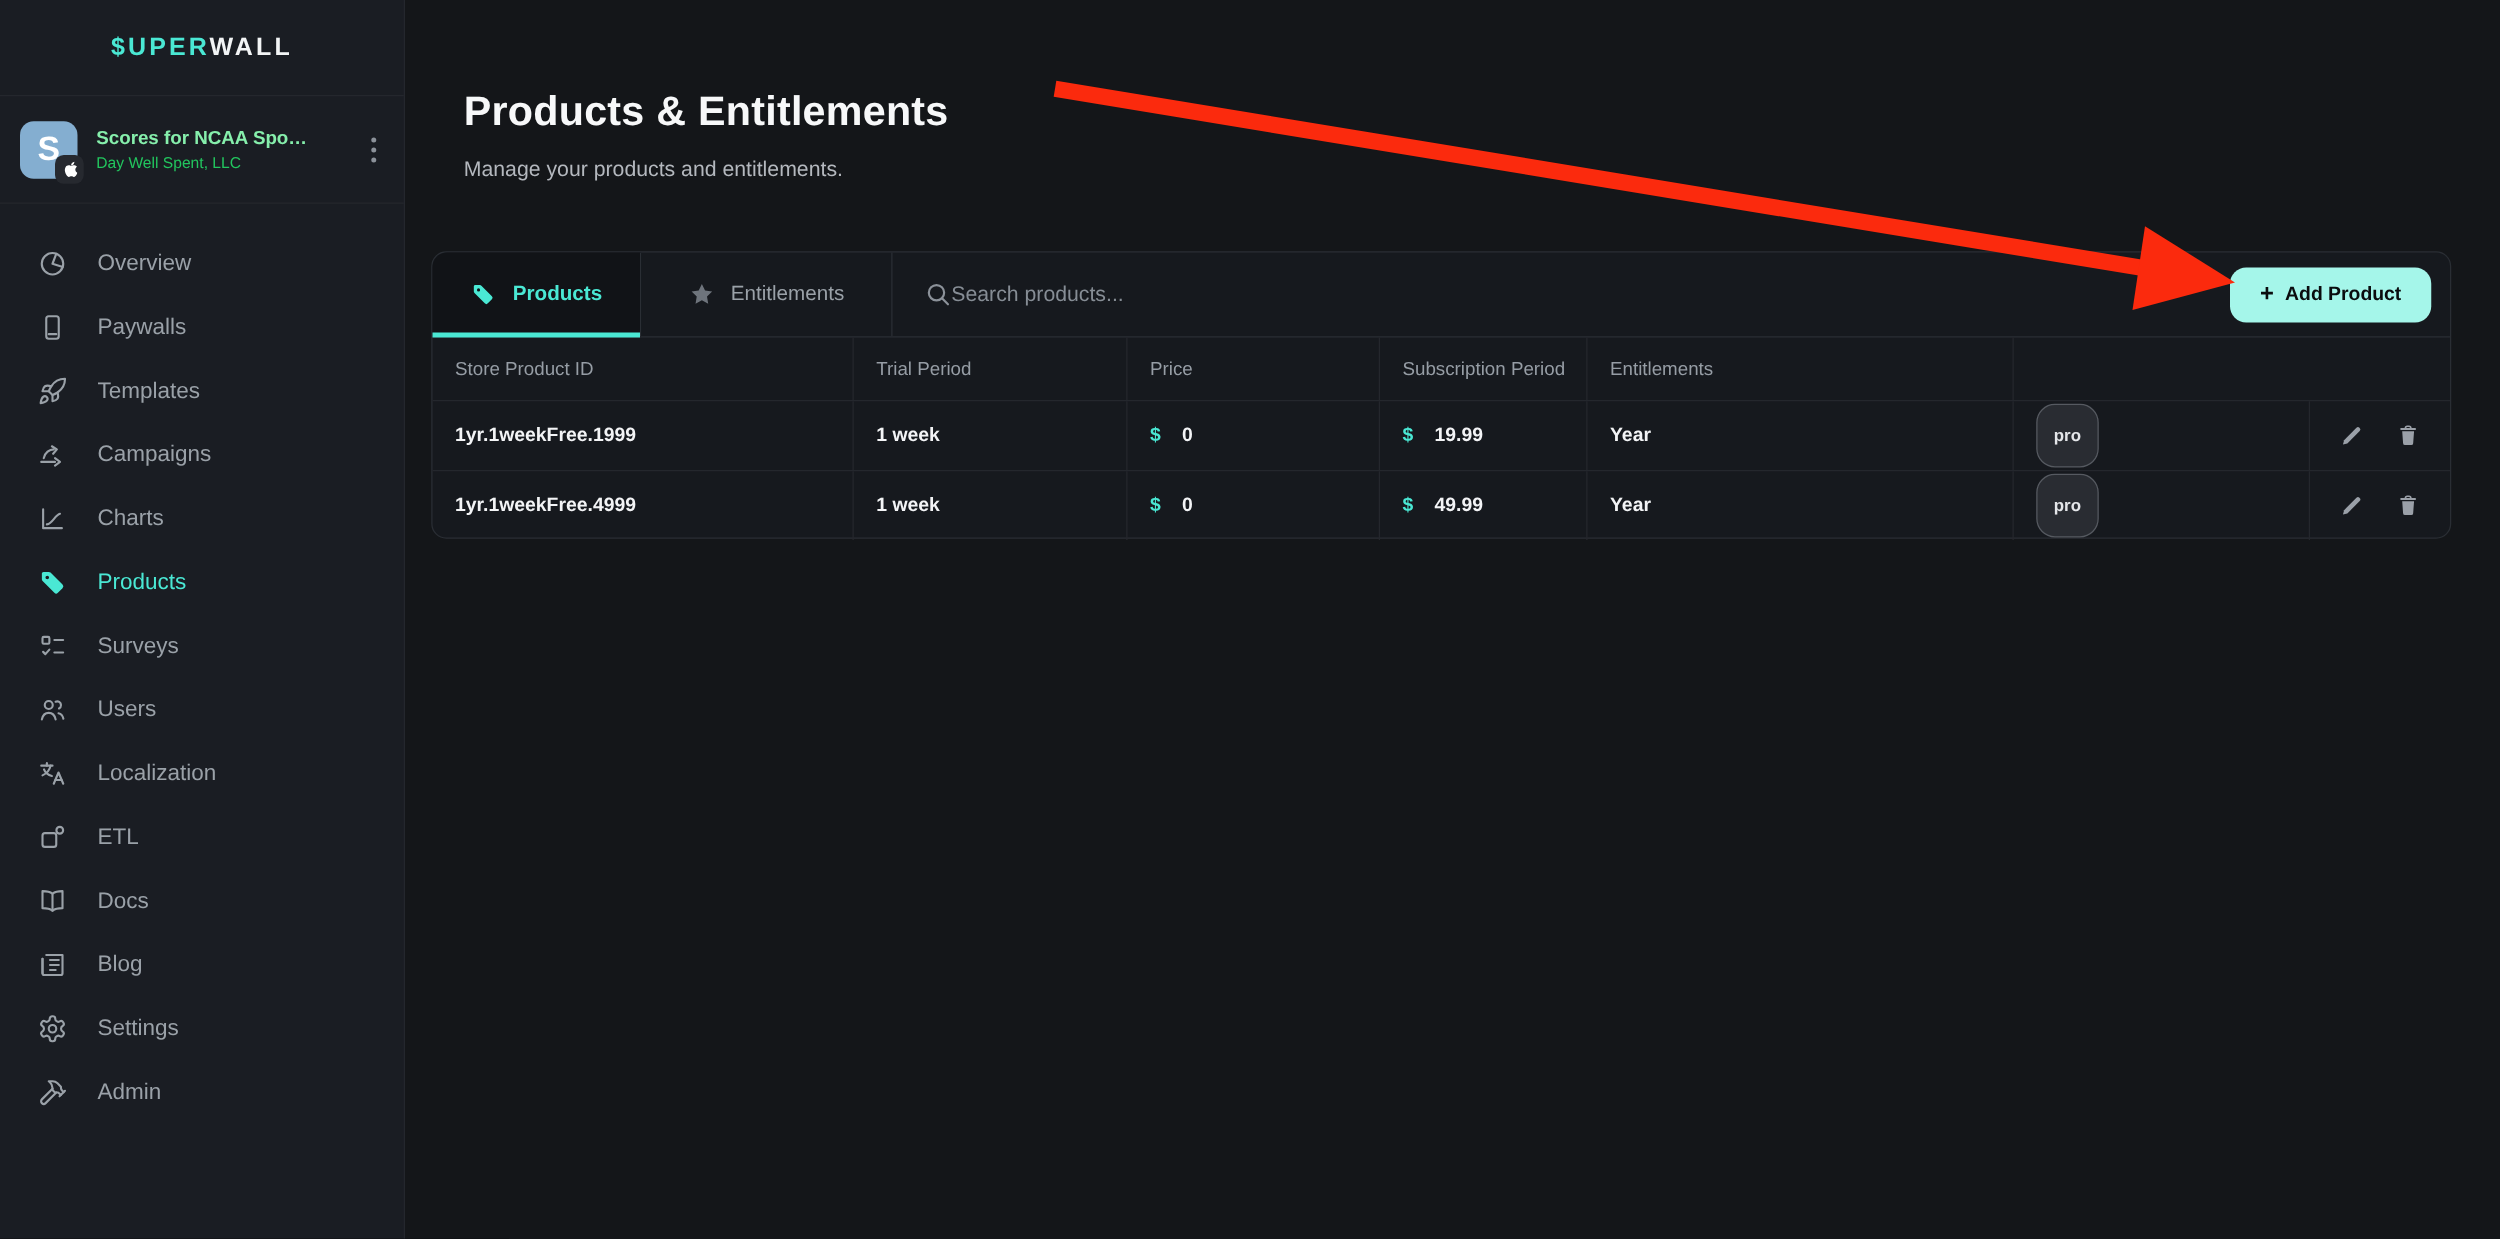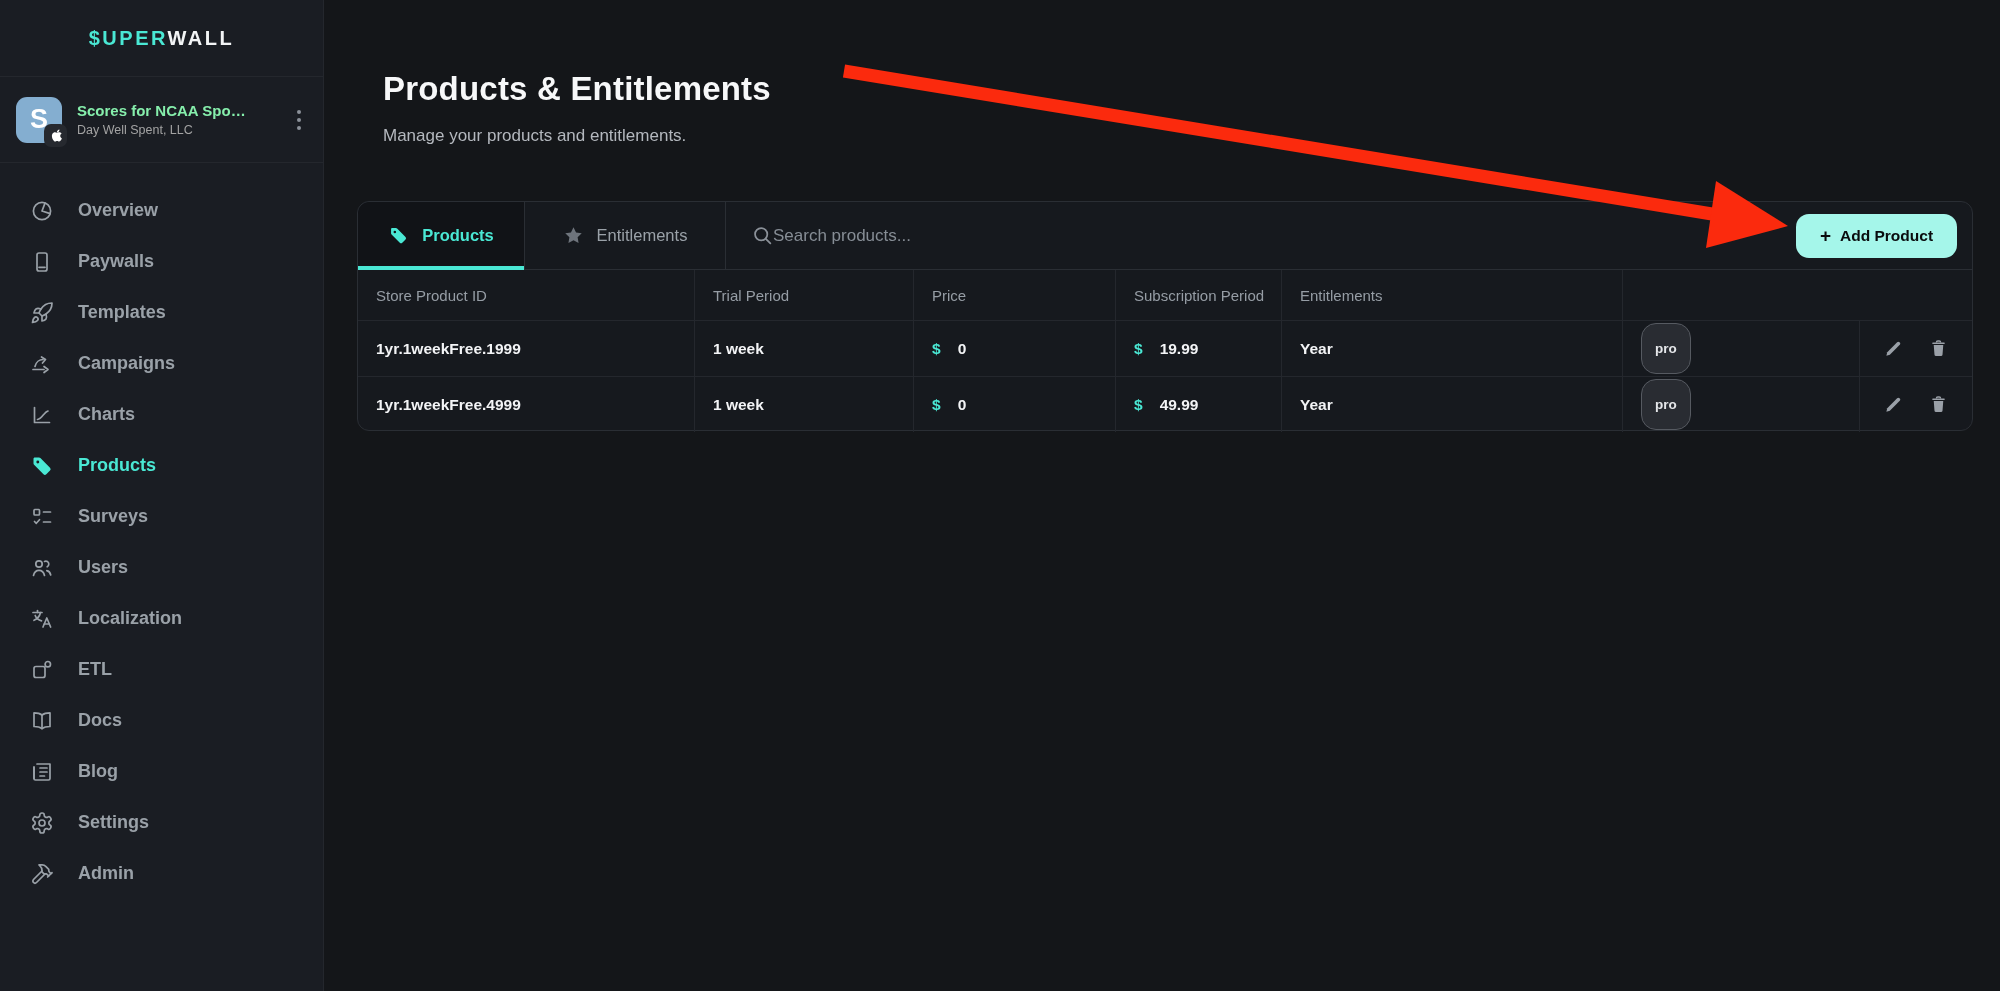--- a/index.html
+++ b/index.html
@@ -12,31 +12,31 @@
   .logo-box { height:77px; display:flex; align-items:center; justify-content:center; border-bottom:1px solid #24272d; cursor:pointer; }
   .logo { font-size:20px; font-weight:bold; letter-spacing:2.5px; color:#f2f4f5; white-space:nowrap; }
   .logo .accent { color:#4ae8d4; }
 
   .app-switcher { height:86px; display:flex; align-items:center; padding:0 18px 0 16px; border-bottom:1px solid #24272d; cursor:pointer; }
   .app-icon-wrap { position:relative; width:46px; height:46px; flex:0 0 auto; }
   .app-icon { width:46px; height:46px; border-radius:11px; background:#84aed0; color:#fff; font-size:27px; font-weight:bold; display:flex; align-items:center; justify-content:center; }
   .apple-badge { position:absolute; right:-5px; bottom:-4px; width:23px; height:23px; border-radius:7px; background:#26292f; display:flex; align-items:center; justify-content:center; }
   .app-meta { margin-left:15px; min-width:0; flex:1; }
   .app-name { color:#86efac; font-size:15px; font-weight:bold; white-space:nowrap; }
-  .org-name { color:#a3a3a3; font-size:12.5px; margin-top:4px; white-space:nowrap; }
+  .org-name { color:#22c55e; font-size:12.5px; margin-top:4px; white-space:nowrap; }
   .kebab { display:flex; flex-direction:column; gap:4px; padding:4px; cursor:pointer; }
   .kebab i { width:4px; height:4px; border-radius:50%; background:#8b9199; }
 
   .nav { padding-top:22px; }
-  .nav-item { height:51px; display:flex; align-items:center; padding-left:30px; color:#9aa1a8; font-size:18px; font-weight:700; cursor:pointer; }
+  .nav-item { height:51px; display:flex; align-items:center; padding-left:30px; color:#9aa1a8; font-size:18px; font-weight:400; cursor:pointer; }
   .nav-item svg { width:24px; height:24px; margin-right:24px; flex:0 0 auto; }
   .nav-item.active { color:#4ae8d4; }
 
   
-  .main { position:absolute; left:316px; top:0; width:1684px; height:843px; }
+  .main { position:absolute; left:304px; top:0; width:1684px; height:843px; }
   .page-title { position:absolute; left:67px; top:70px; color:#f7f8f9; font-size:33px; font-weight:800; letter-spacing:.2px; }
   .page-subtitle { position:absolute; left:67px; top:126px; color:#b4b8be; font-size:17px; }
 
   .panel { position:absolute; left:41px; top:201px; width:1616px; height:230px; background:#16191e; border:1px solid #2a2e34; border-radius:12px; }
 
   .tab-row { display:flex; height:68px; border-bottom:1px solid #2a2e34; }
   .tab { position:relative; display:flex; align-items:center; justify-content:center; gap:13px; border-right:1px solid #2a2e34; font-size:16.5px; cursor:pointer; }
   .tab.products { width:167px; background:#111317; color:#4ae8d4; font-weight:bold; border-top-left-radius:12px; }
   .tab.products .underline { position:absolute; left:0; right:0; bottom:-1px; height:4px; background:#4ae8d4; }
   .tab.entitlements { width:201px; color:#9aa1a8; font-weight:500; }

